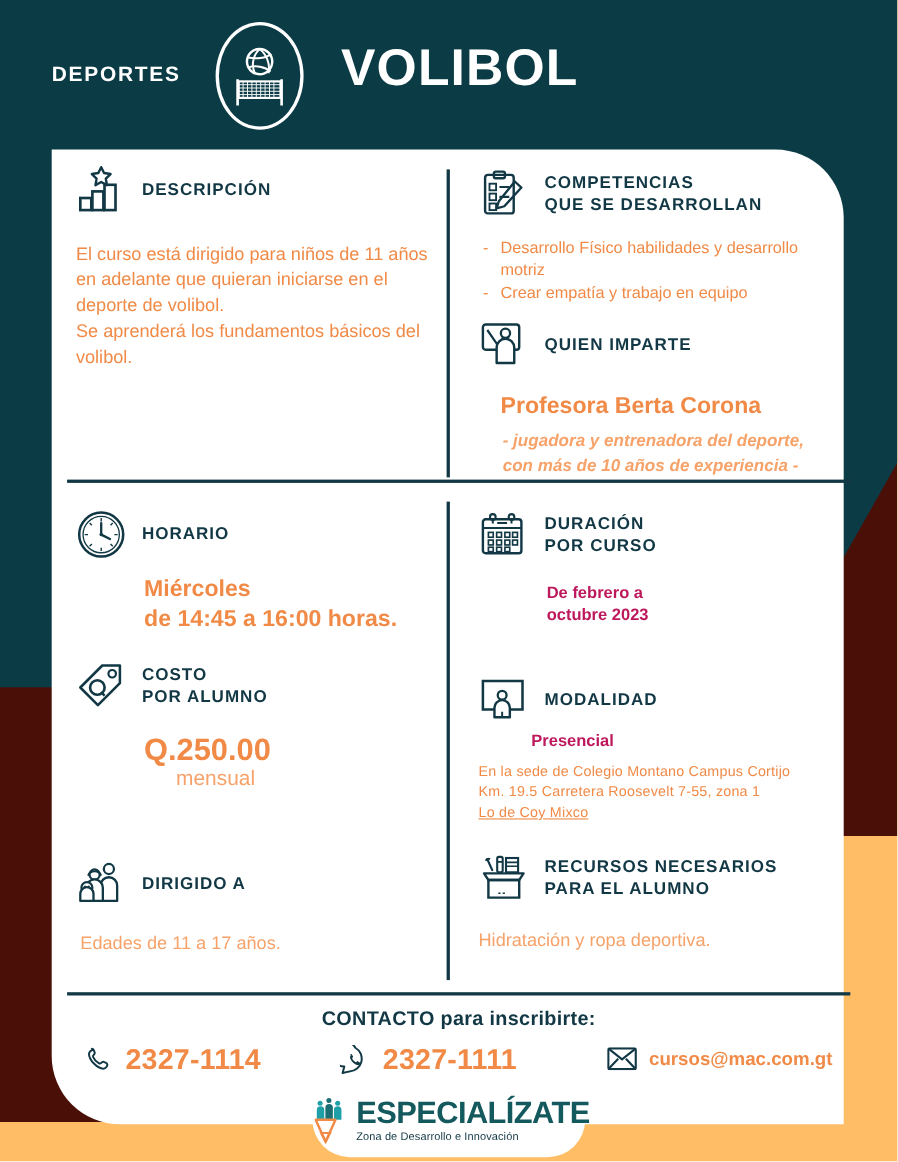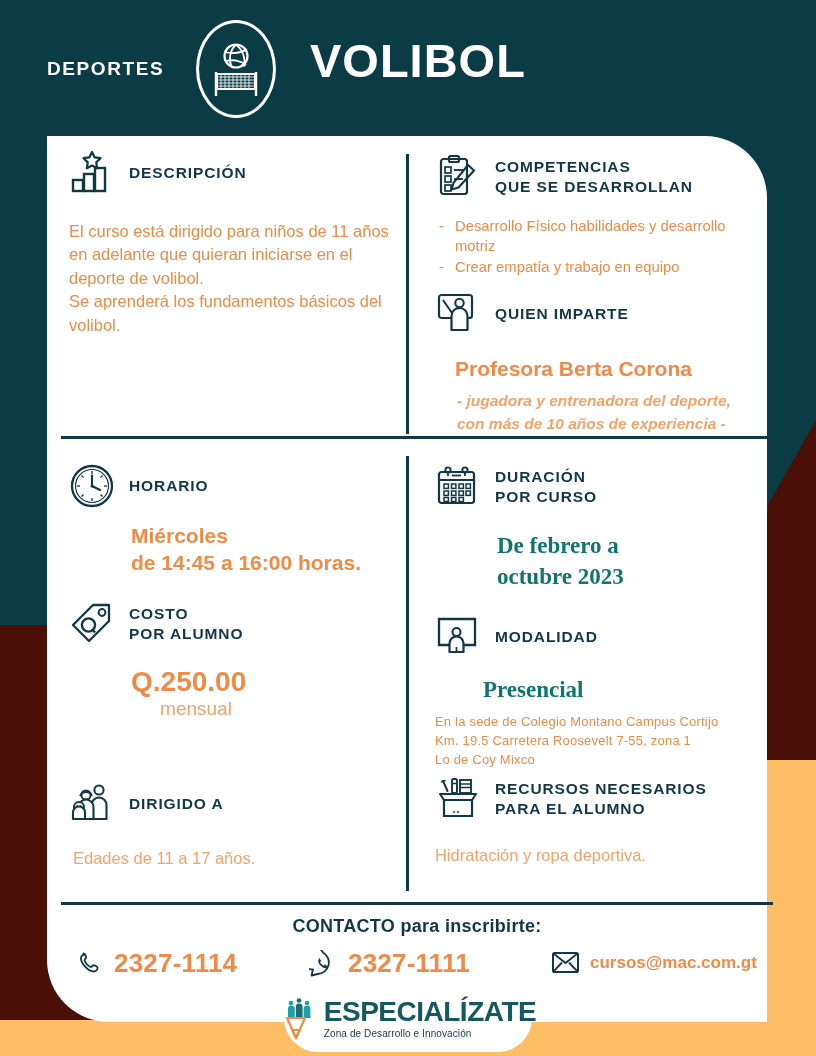--- a/index.html
+++ b/index.html
@@ -85,21 +85,21 @@
     color: #F08A46; font-size: 16.5px; line-height: 1.42;
     font-weight: 500;
   }
   .body-orange-lt {
     color: #F6A269; font-size: 16.5px; line-height: 1.42;
   }
   .big-orange {
     color: #F08A46; font-size: 21px; font-weight: bold; line-height: 1.3;
   }
   .big-orange-xl {
-    color: #0f766e; font-size: 23px; font-weight: bold; line-height: 1.35; font-family: Liberation Serif, serif;
+    color: #be185d; font-size: 15px; font-weight: bold; line-height: 1.35;
   }
   .price {
     color: #F08A46; font-size: 28px; font-weight: bold; line-height: 1.15;
   }
   .price-sub {
     color: #F6A269; font-size: 19px; line-height: 1.2; text-align: center;
   }
   .italic-orange {
     color: #F6A269; font-size: 15.5px; font-style: italic;
     font-weight: bold; line-height: 1.45;
@@ -326,24 +326,24 @@
         <span>
           <svg width="46" height="46" viewBox="0 0 46 46">
             <path d="M4 5 H40 V31 H4 Z" fill="none" stroke="#123845" stroke-width="2.3"></path>
             <circle cx="21.5" cy="18" r="4" fill="none" stroke="#123845" stroke-width="2.1"></circle>
             <path d="M14.5 38 v-8.5 a7 7 0 0 1 14 0 V38 z" fill="#ffffff" stroke="#123845" stroke-width="2.2" stroke-linejoin="round"></path>
             <line x1="21.5" y1="33" x2="21.5" y2="38" stroke="#123845" stroke-width="1.8"></line>
           </svg>
         </span>
         <span class="blk-title">MODALIDAD</span>
       </div>
-      <div class="big-orange-xl" style="margin-top:14px; margin-left:48px;">Presencial</div>
+      <div class="big-orange-xl" style="margin-top:4px; margin-left:48px;">Presencial</div>
       <div class="addr" style="margin-top:8px; width:335px;">En la sede de Colegio Montano  Campus  Cortijo</div>
       <div class="addr" style="width:335px;">Km. 19.5 Carretera  Roosevelt  7-55, zona 1</div>
-      <div class="addr" style="width:335px;">Lo de Coy Mixco</div>
+      <div class="addr" style="width:335px;text-decoration:underline;">Lo de Coy Mixco</div>
     </div>
 
     <div class="blk col-left" style="top:645px;">
       <div class="blk-head">
         <span>
           <svg width="46" height="46" viewBox="0 0 46 46">
             <circle cx="30" cy="9" r="4.6" fill="none" stroke="#123845" stroke-width="2"></circle>
             <path d="M22.5 38 v-14 a7.5 7.5 0 0 1 15 0 V38 z" fill="none" stroke="#123845" stroke-width="2.1" stroke-linejoin="round"></path>
             <circle cx="17" cy="14" r="4.6" fill="none" stroke="#123845" stroke-width="2"></circle>
             <path d="M11 15 a6.5 6.5 0 0 1 12 0" fill="none" stroke="#123845" stroke-width="1.8"></path>

